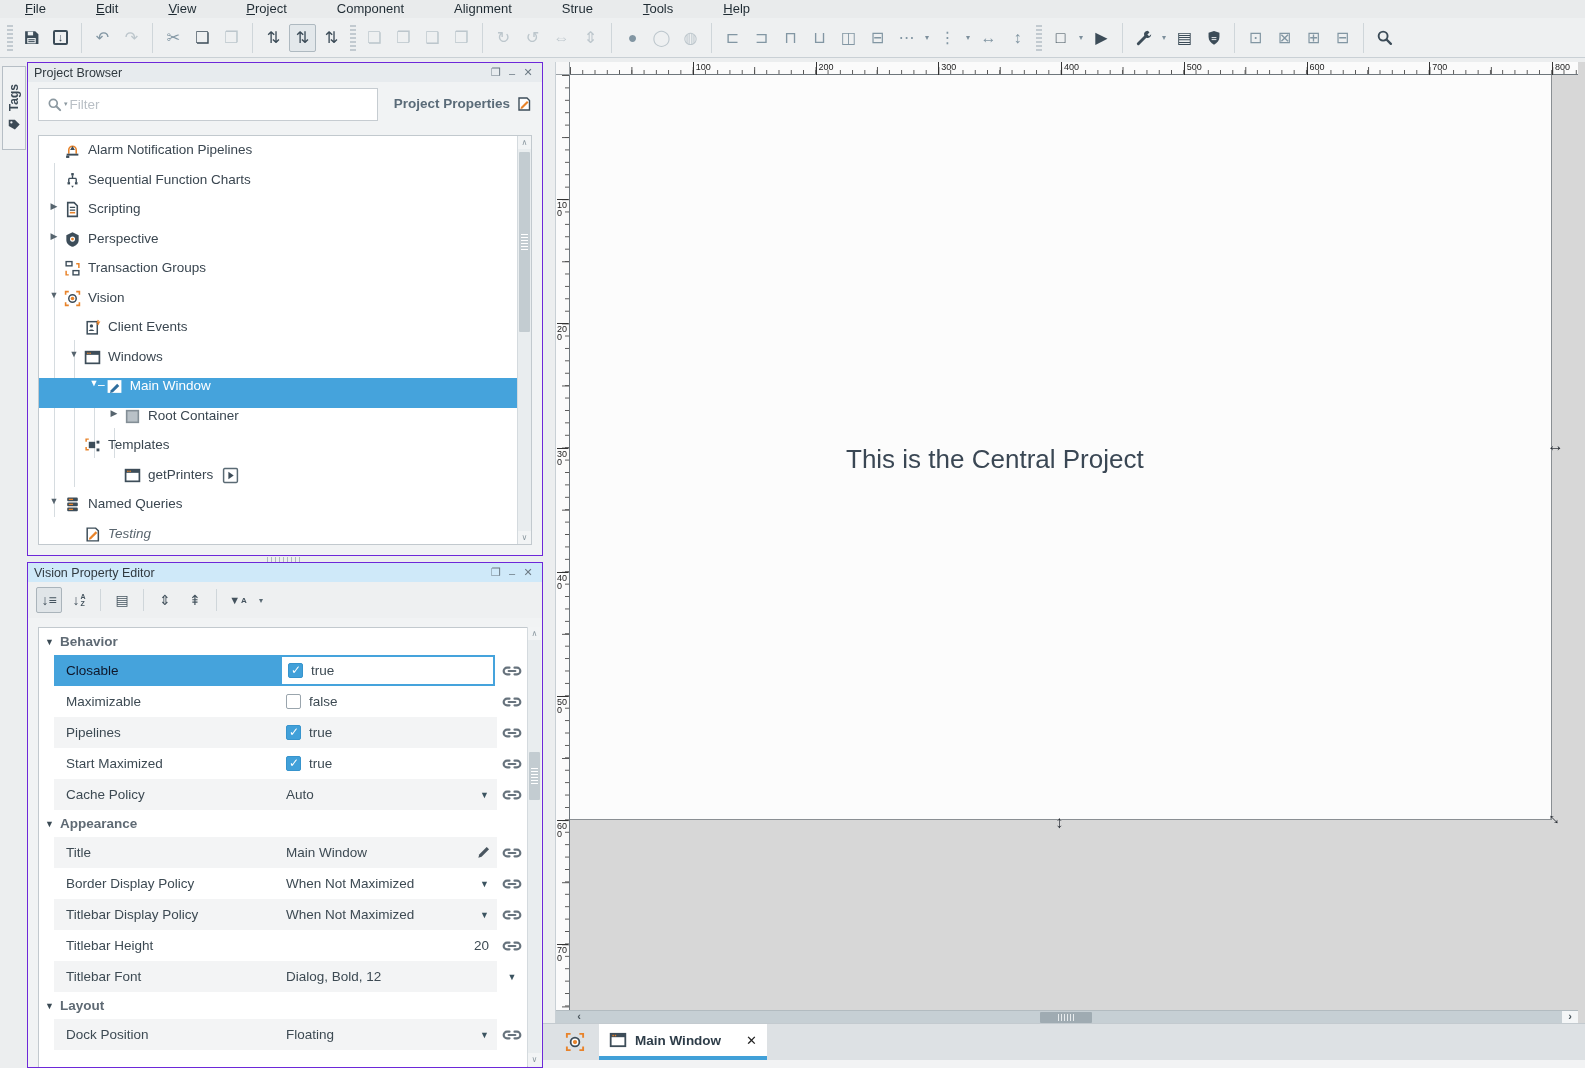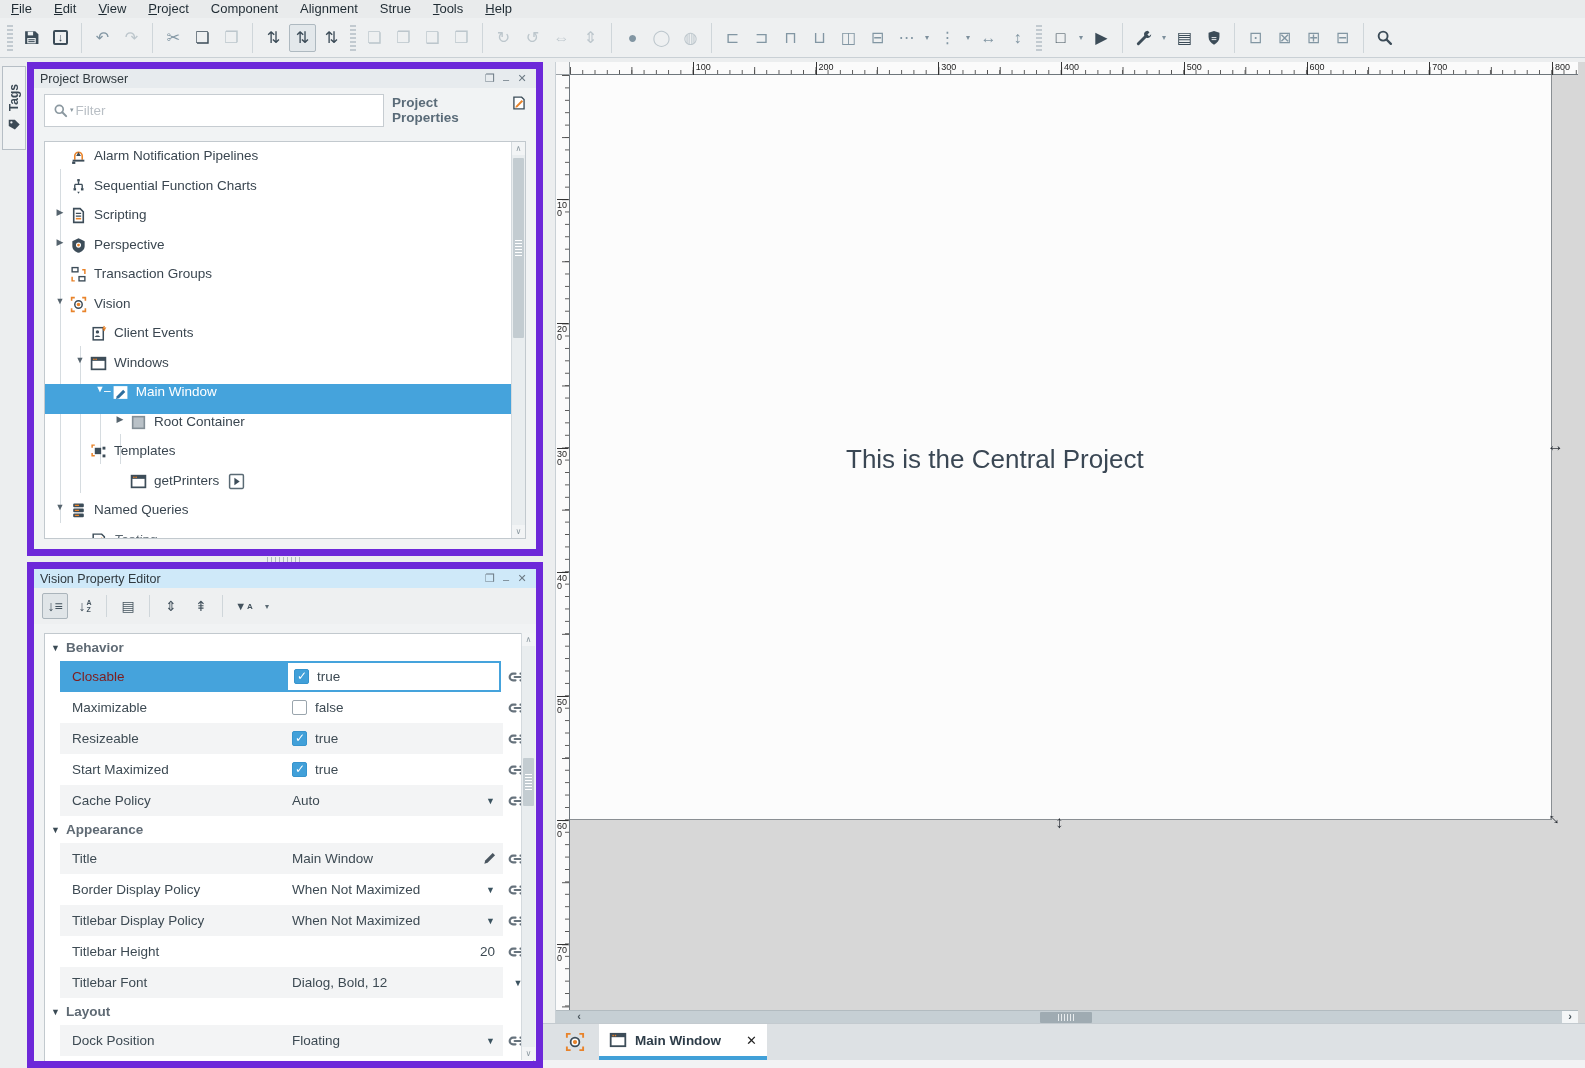--- a/index.html
+++ b/index.html
@@ -2,42 +2,42 @@
 <html><head>
 <meta charset="utf-8">
 <style>
   *{margin:0;padding:0;box-sizing:border-box}
   html,body{width:1585px;height:1068px;overflow:hidden}
   body{font-family:"Liberation Sans","DejaVu Sans",sans-serif;background:#eceeef;color:#333b41;-webkit-font-smoothing:antialiased}
   #app{position:relative;width:1585px;height:1068px;background:#eceeef;overflow:hidden}
 
   
   .menubar{position:absolute;left:0;top:0;width:1585px;height:18px;background:#e9ebec;display:flex;align-items:center;font-size:13px;color:#1f2b33}
-  .menu-item{padding:0 11px;height:18px;line-height:17px;cursor:default}
+  .menu-item{padding:0 25px;height:18px;line-height:17px;cursor:default}
   .menu-item .u{text-decoration:underline}
 
   
   .toolbar{position:absolute;left:0;top:18px;width:1585px;height:40px;background:#eef0f1;border-bottom:1px solid #c9d0d5;display:flex;align-items:center;padding:0 4px;gap:2px}
   .tsep{width:1px;height:30px;background:#cfd6da;margin:0 5px;flex:none}
   .tgrip{width:6px;height:26px;flex:none;background:repeating-linear-gradient(to bottom,#c2cad0 0 2px,transparent 2px 4px);margin:0 3px}
   .tbtn{width:27px;height:28px;display:flex;align-items:center;justify-content:center;font-size:16px;color:#8296a3;flex:none;position:relative;border-radius:2px}
   .tbtn.dark{color:#3c4c58}
   .tbtn.dim{color:#bcc6cc}
   .tbtn.active{background:#e3e8eb;border:1px solid #aeb9c0}
   .tbtn svg{display:block}
   .tcaret{width:10px;font-size:8px;color:#7d8f9c;text-align:center;flex:none}
   .boxed{border:2px solid #3c4c58;border-radius:2px;width:15px;height:15px;line-height:11px;font-size:11px;text-align:center;color:#3c4c58;font-weight:bold}
 
   
   .tagstrip{position:absolute;left:0;top:62px;width:27px;height:1006px;background:#eceeef}
   .tags-tab{position:absolute;left:2px;top:4px;width:24px;height:84px;border:1px solid #b6bec5;background:#f0f2f3;display:flex;flex-direction:column;align-items:center;justify-content:center;gap:6px}
   .tags-tab .vtext{writing-mode:vertical-rl;transform:rotate(180deg);font-size:12px;font-weight:bold;color:#3c4a55}
 
   
-  .panel{position:absolute;left:27px;width:516px;background:#f1f3f4;border:7px solid #6d28d9}
+  .panel{position:absolute;left:27px;width:516px;background:#f1f3f4;border:1px solid #6d28d9}
   .panel-title{height:19px;display:flex;align-items:center;background:#e7ebee;padding:0 6px;font-size:12.5px;color:#30393f}
   .panel-title.blue{background:#cfe9f9}
   .panel-title .pt-label{flex:1}
   .pt-btn{width:16px;text-align:center;font-size:11px;color:#6c7a84;cursor:default}
 
   
   #pb{top:62px;height:494px}
   .filter-row{height:44px;display:flex;align-items:center;padding:0 10px;gap:8px}
   .filter-box{flex:none;width:340px;height:33px;background:#fff;border:1px solid #c6ccd1;display:flex;align-items:center;padding:0 8px;gap:2px}
   .filter-box input{border:none;outline:none;flex:1;font-size:13.5px;color:#3d4a52;font-family:inherit;background:transparent}
@@ -73,21 +73,21 @@
   .azcol{display:flex;flex-direction:column;font-size:7px;line-height:7px;font-weight:bold;margin-left:1px}
   .sub-a{font-size:8px;font-weight:bold;margin-left:1px}
   .pe-sep{width:1px;height:22px;background:#cfd6da;margin:0 4px}
   .pe-caret{font-size:8px;color:#5a6a74;margin-left:4px}
   .grid-wrap{position:absolute;left:10px;top:64px;width:490px;bottom:0;background:#fff;border:1px solid #c2c9ce;border-bottom:none;overflow:hidden;font-size:13.5px}
   .sec-hdr{height:27px;display:flex;align-items:center;padding-left:6px;gap:6px;font-weight:bold;color:#5f6a74}
   .sec-hdr .sc{font-size:9px;color:#3a4a54}
   .prow{height:31px;display:flex;align-items:stretch;position:relative}
   .pname{width:226px;margin-left:15px;display:flex;align-items:center;padding-left:12px;color:#3d4a53}
   .prow.shaded .pname,.prow.shaded .pval{background:#f3f4f5}
-  .prow.selected .pname{background:#45a3dc;color:#7f1d1d}
+  .prow.selected .pname{background:#45a3dc;color:#0f172a}
   .pval{flex:1;display:flex;align-items:center;padding:0 6px;color:#3d4a53;position:relative}
   .pval.white{background:#fff}
   .prow.selected .pval{background:#fff;border:2px solid #45a3dc;margin-right:2px}
   .vcaret{margin-left:auto;font-size:9px;color:#3b5360;padding-right:2px}
   .vnum{margin-left:auto;padding-right:2px}
   .linkcell{width:30px;display:flex;align-items:center;justify-content:center;color:#67737d}
   .editpen{margin-left:auto;color:#4a5660;display:flex;align-items:center}
   .cb{width:15px;height:15px;border:1px solid #9aa5ad;border-radius:2px;background:#fff;margin-right:8px;flex:none;position:relative}
   .cb.checked{background:#41a0d9;border-color:#3794cd}
   .cb.checked::after{content:"✓";position:absolute;left:2px;top:-1px;color:#fff;font-size:12px;font-weight:bold}
@@ -531,21 +531,21 @@
             <span class="cb"></span>
             <span>false</span>
           </div>
         <div class="linkcell">
             <svg width="20" height="20">
               <use href="#sym-link"></use>
             </svg>
           </div>
       </div>
       <div class="prow shaded">
-        <div class="pname">Resizeable</div>
+        <div class="pname">Pipelines</div>
         <div class="pval">
             <span class="cb checked"></span>
             <span>true</span>
           </div>
         <div class="linkcell">
             <svg width="20" height="20">
               <use href="#sym-link"></use>
             </svg>
           </div>
       </div>

